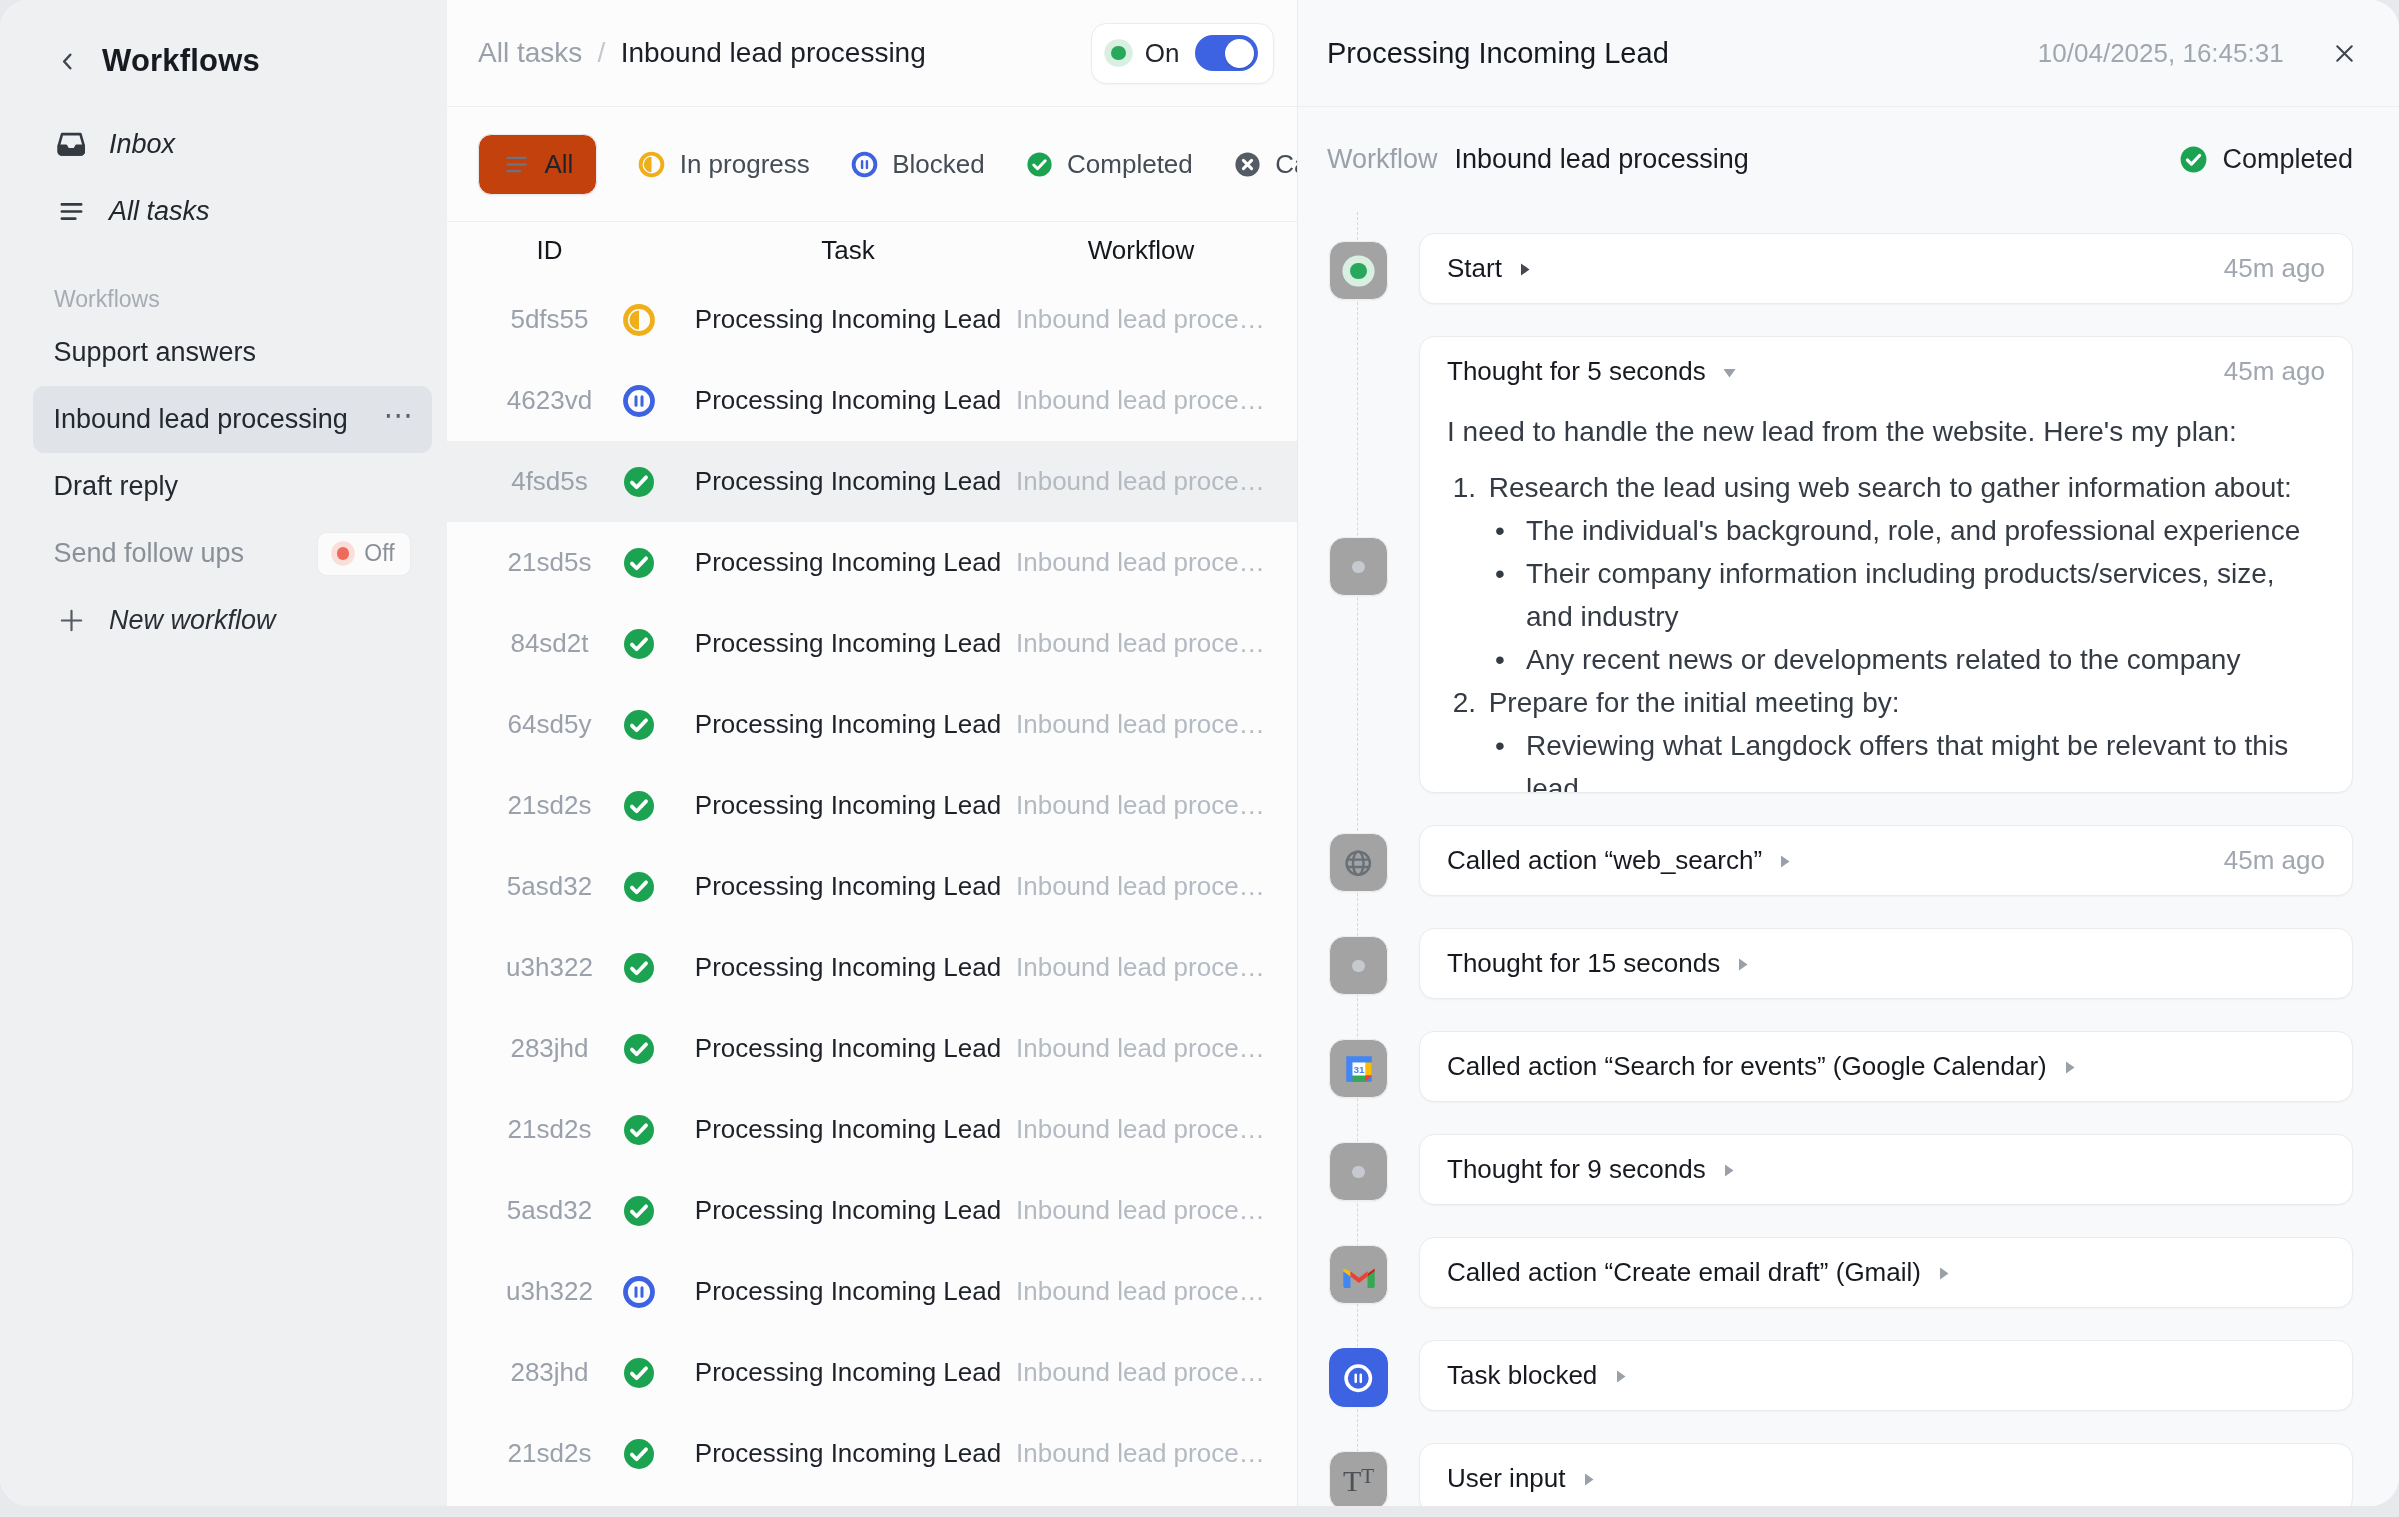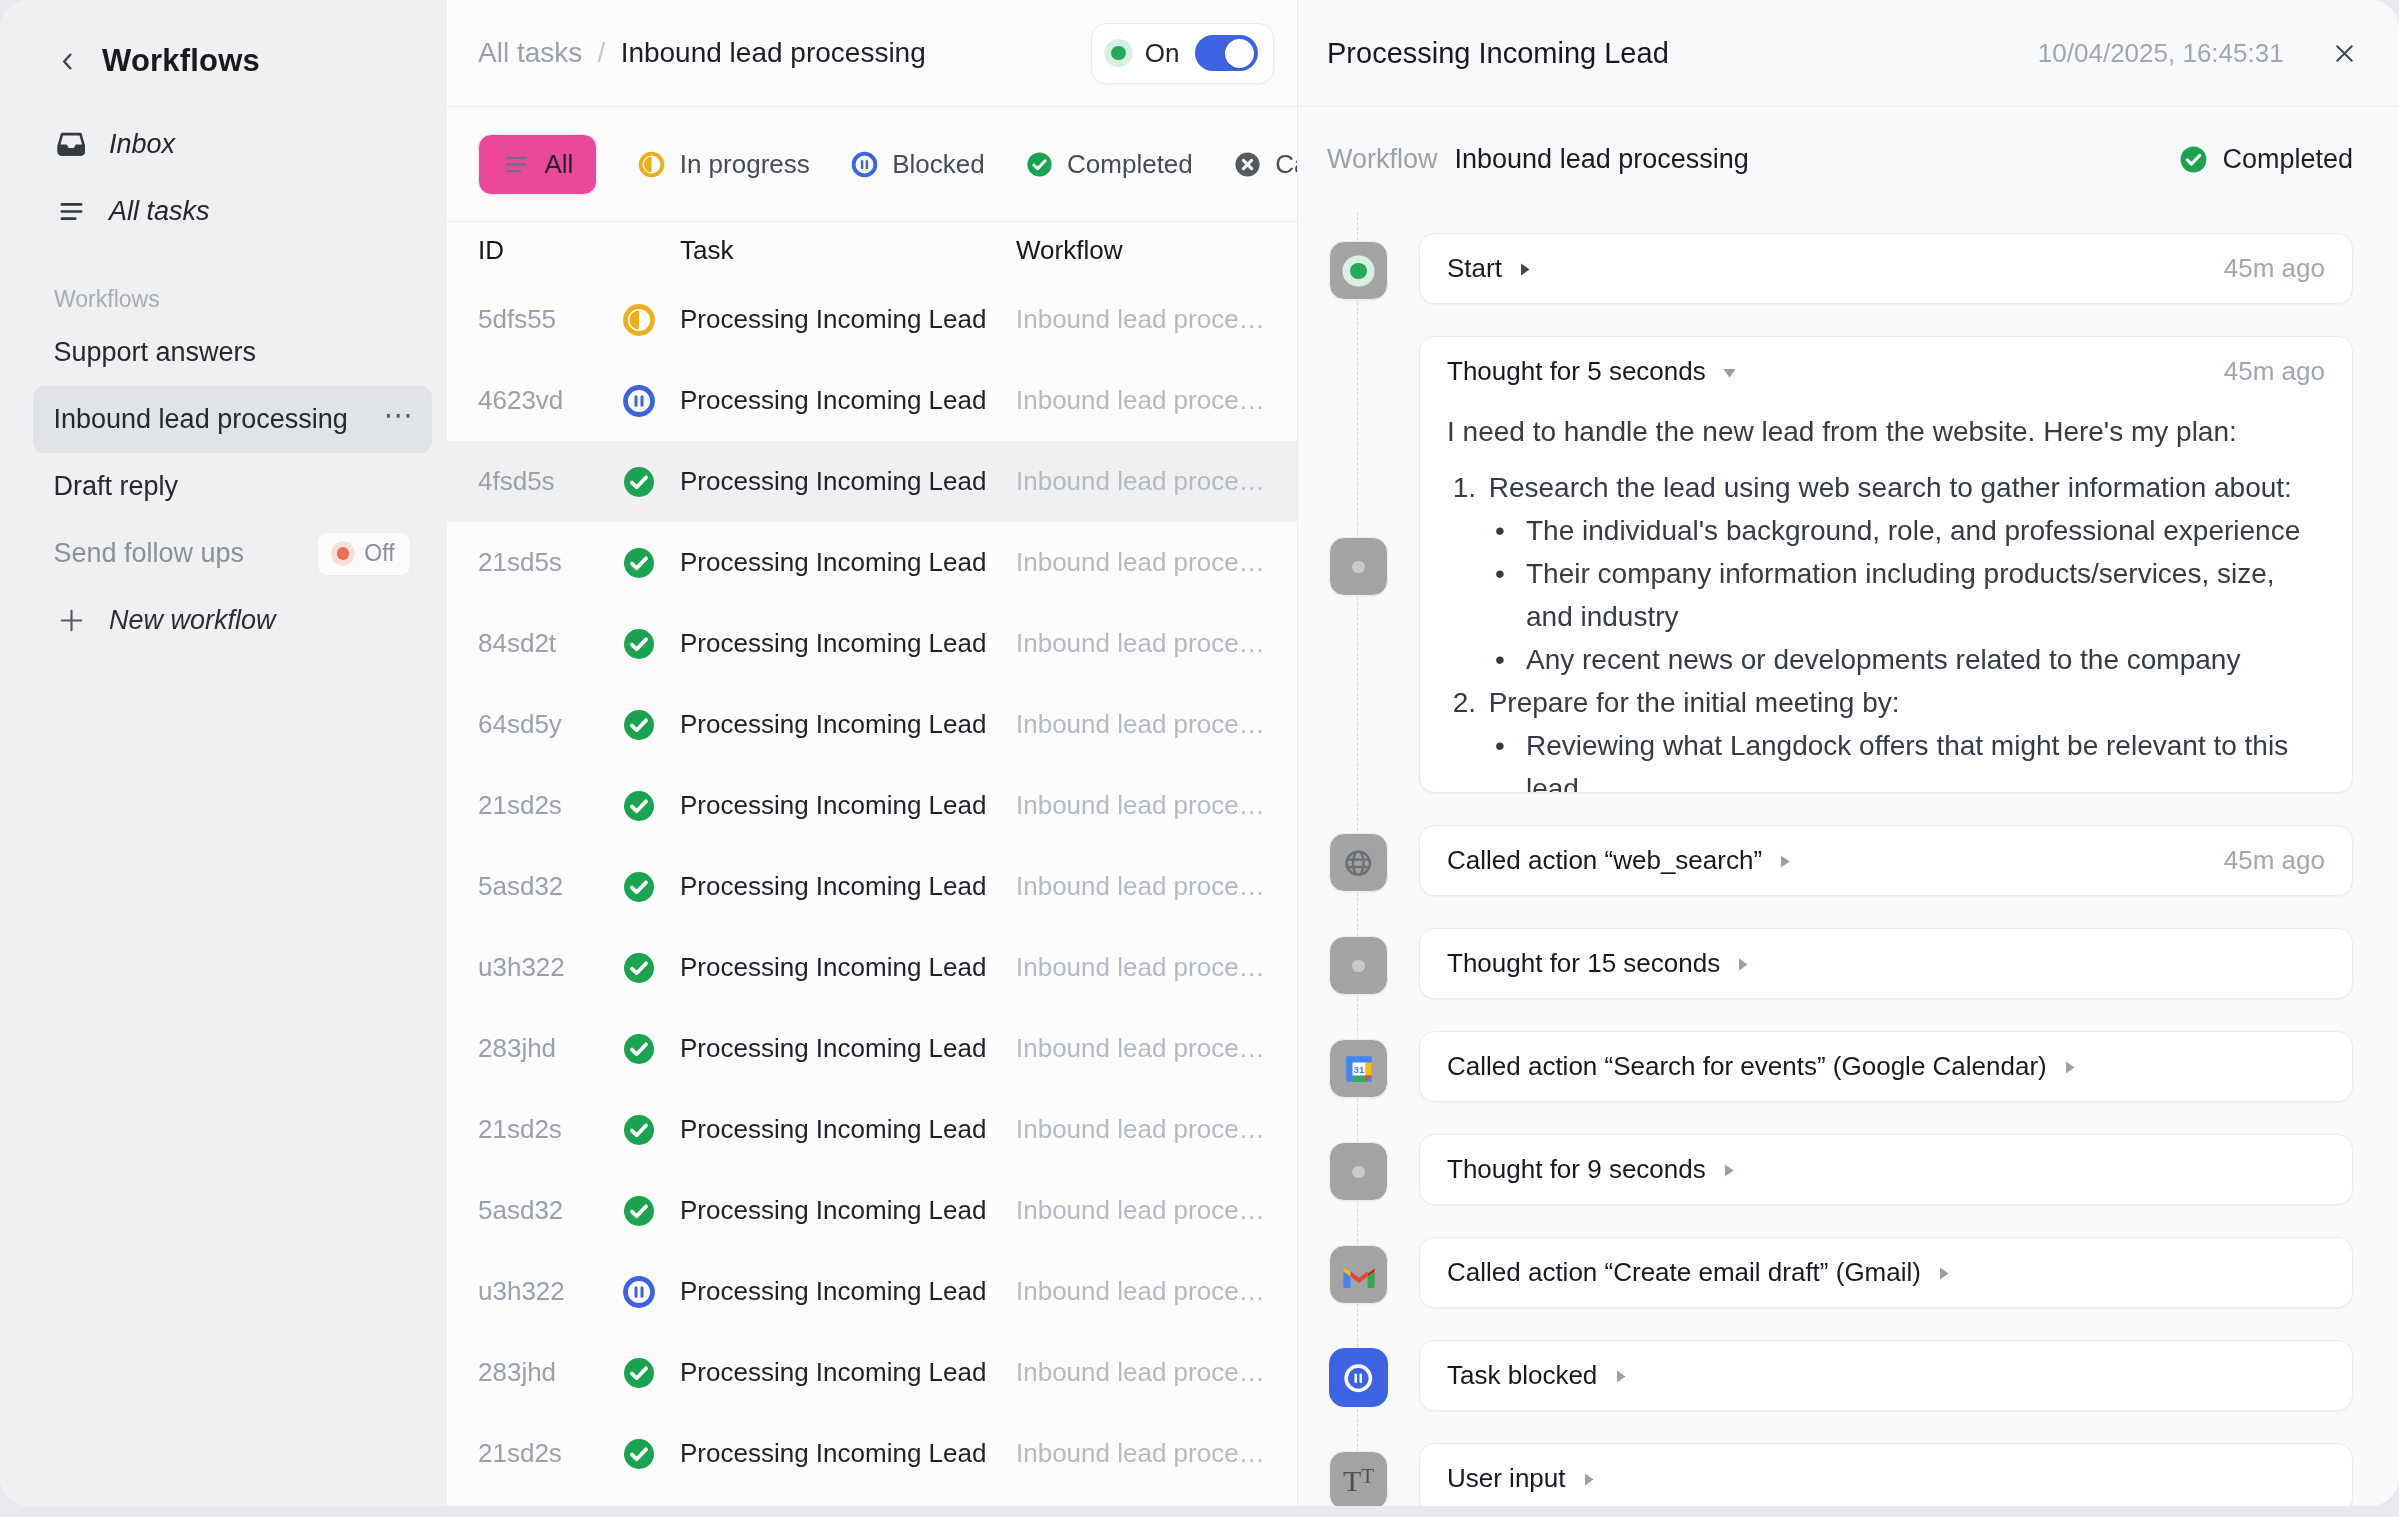--- a/index.html
+++ b/index.html
@@ -87,30 +87,30 @@
 
   .filters {
     height: 115px; flex: 0 0 115px;
     display: flex; align-items: center; gap: 40px;
     padding-left: 31px;
     border-bottom: 1px solid #edeef1;
     white-space: nowrap; overflow: hidden;
   }
   .filter { display: flex; align-items: center; gap: 13.4px; font-size: 26px; color: #454c55; cursor: pointer; flex: 0 0 auto; }
   .filter.selected {
-    background: #ec4899; border: 1px solid #e7e9ec; border-radius: 13.4px;
+    background: #c2410c; border: 1px solid #e7e9ec; border-radius: 13.4px;
     height: 61px; padding: 0 23px; color: #1f242b; font-weight: 500;
     box-shadow: 0 1px 2.9px rgba(20,24,32,.06);
   }
   .filter .f-icn { display: flex; }
 
   .ttable { flex: 1 1 auto; overflow: hidden; }
   .trow {
     display: grid; grid-template-columns: 143px 59px 336px 1fr;
-    align-items: center; padding: 0 31px; height: 81px;
+    align-items: center; padding: 0 31px; height: 81px; text-align: center;
   }
   .thead-row { height: 57px; font-weight: 500; color: #14171c; }
   .trow.selected { background: #eef0f1; }
   .cell-id { color: #9aa1ab; }
   .cell-task { color: #1d2128; white-space: nowrap; overflow: hidden; }
   .cell-wf { color: #b4bac2; white-space: nowrap; overflow: hidden; text-overflow: ellipsis; }
   .st-icn { display: flex; align-items: center; }
 
   
   .detail { flex: 1 1 auto; background: #f8f9fa; display: flex; flex-direction: column; overflow: hidden; }

